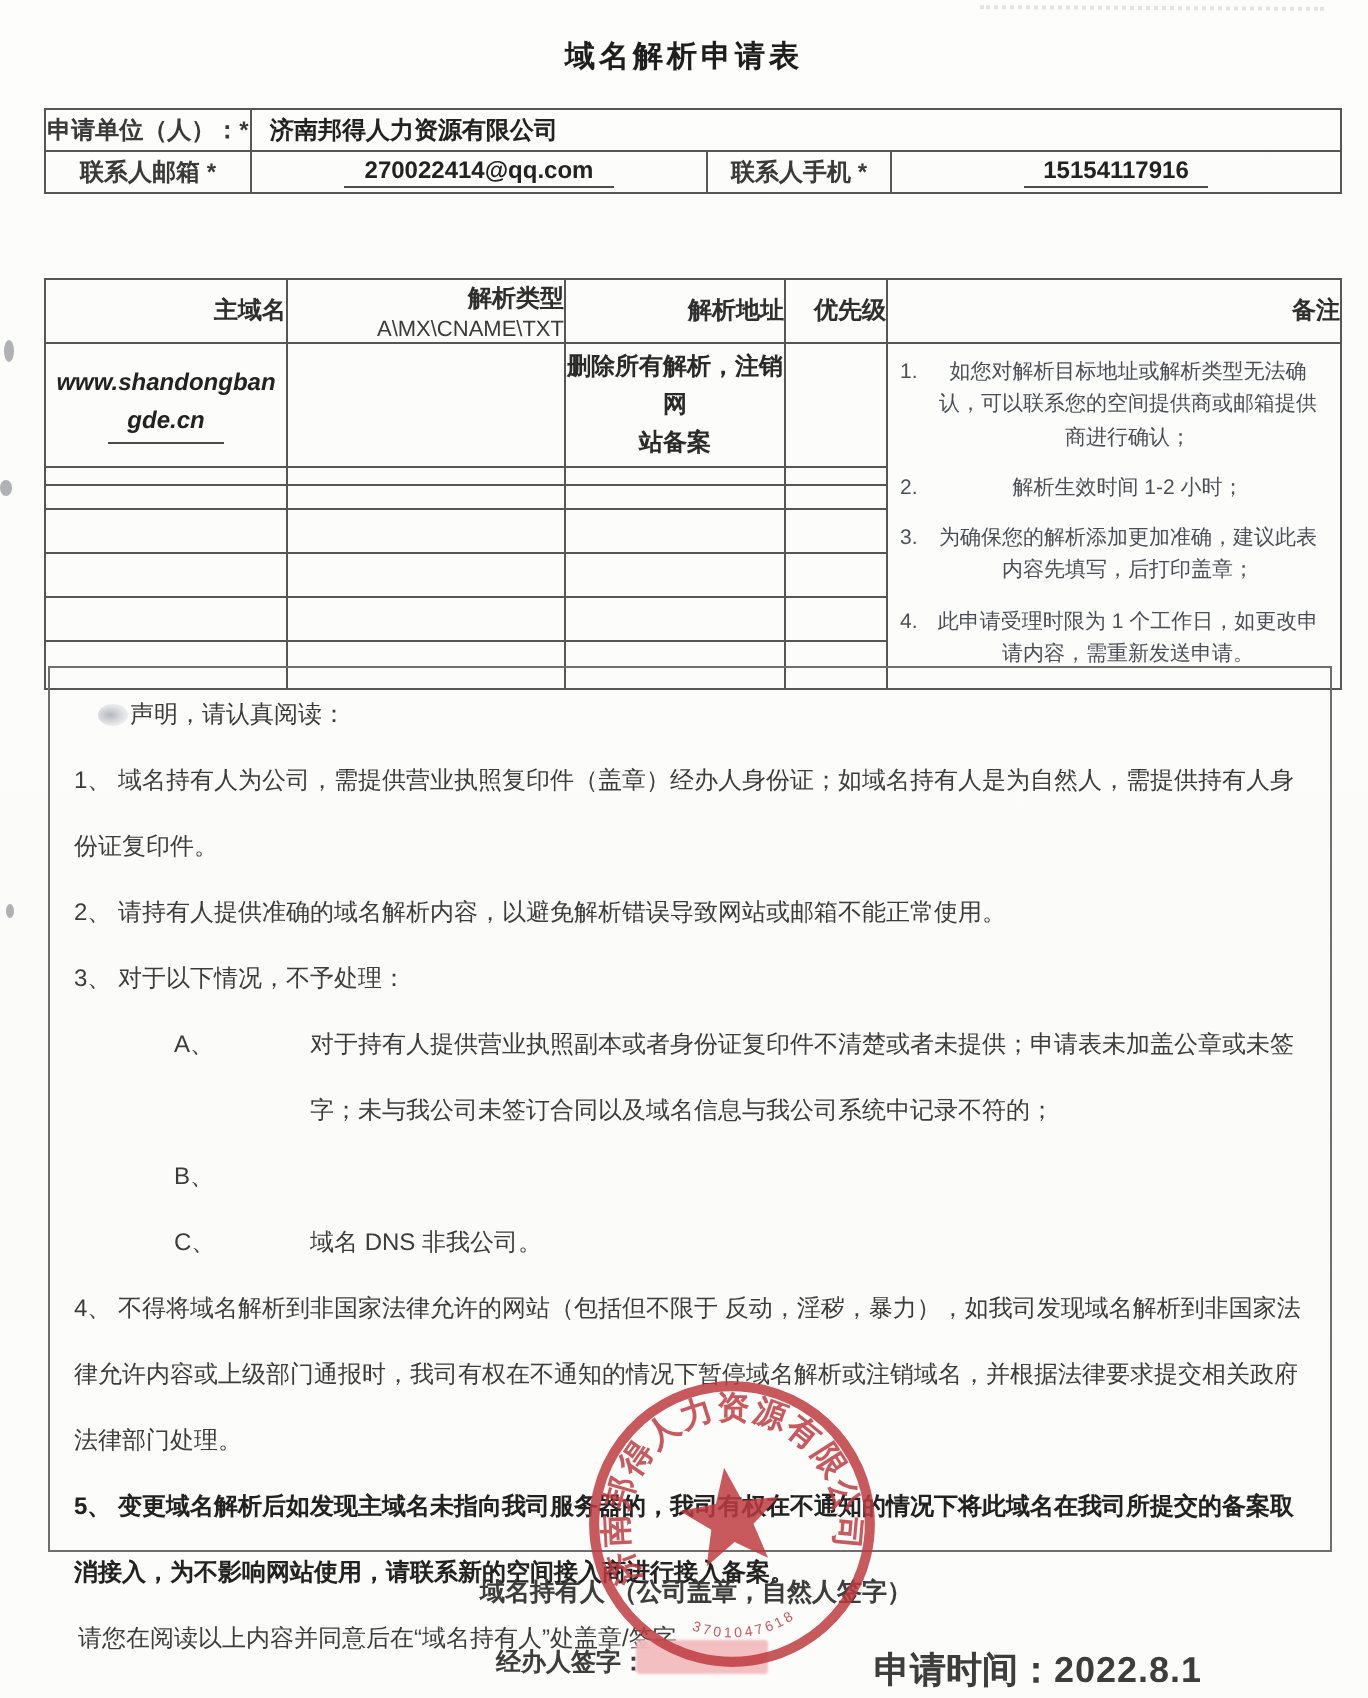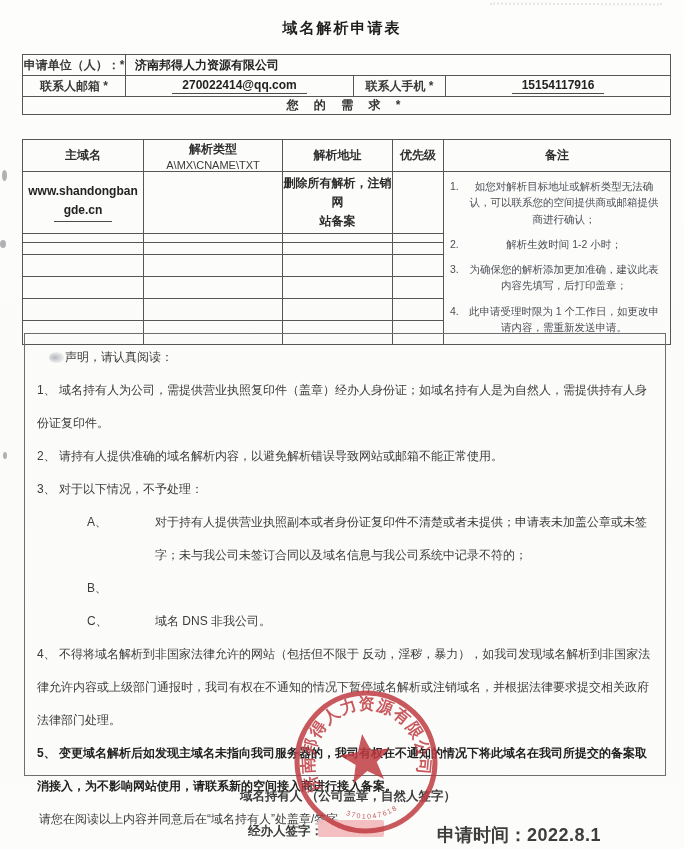--- a/index.html
+++ b/index.html
@@ -27,24 +27,24 @@
   .info-table { position:absolute; left:22px; top:54px; width:648px; }
   .info-table td { height:21px; text-align:center; }
   .lab { font-weight:600; color:#3a3a3a; }
   .val { font-weight:bold; color:#222; }
   .company-cell { text-align:left !important; padding-left:9px; }
   .uline { display:inline-block; border-bottom:1px solid #4c4c4c; padding:0 10px 1px 10px; }
   .needs-head td { height:17px; font-weight:bold; letter-spacing:6px; color:#333; }
 
   .needs-table { position:absolute; left:22px; top:139px; width:648px; }
   .needs-table th { font-weight:bold; color:#2f2f2f; vertical-align:middle; }
-  .needs-table .hdr { height:32px; }
+  .needs-table .hdr { height:32px;text-align:right; }
   .needs-table .hdr .sub { font-weight:normal; font-size:11px; color:#3b3b3b; margin-top:1px; }
   .needs-table .datarow td { height:46px; text-align:center; vertical-align:middle; }
-  .domain-cell { font-weight:bold; color:#222; line-height:1.6; }
+  .domain-cell { font-weight:bold; color:#222; line-height:1.6;font-style:italic; }
   .addr-cell { font-weight:bold; color:#2a2a2a; line-height:1.6; }
   .er1 td { height:9px; }  .er2 td { height:11px; }
   .er3 td, .er4 td, .er5 td { height:21px; } .er6 td { height:23px; }
   .remarks-cell { vertical-align:top !important; padding:6px 8px 0 6px; }
   .remark { display:flex; font-size:10.5px; line-height:1.55; color:#4b4e54; margin-bottom:9px; }
   .remark .rnum { width:16px; flex:0 0 16px; text-align:left; }
   .remark .rtxt { flex:1; }
 
   .decl-box { position:absolute; left:24px; top:333px; width:642px; height:443px;
     border:1px solid #6e6e6e; padding:7px 12px 0 12px; font-size:12px; color:#3c3c3c; }
@@ -92,23 +92,20 @@
     <tbody>
         <tr>
       <td class="lab">申请单位（人）：*</td>
       <td colspan="3" class="val company-cell">济南邦得人力资源有限公司</td>
     </tr>
     <tr>
       <td class="lab">联系人邮箱 *</td>
       <td class="val"><span class="uline">270022414@qq.com</span></td>
       <td class="lab">联系人手机 *</td>
       <td class="val"><span class="uline">15154117916</span></td>
-    </tr>
-    <tr class="needs-head">
-      <td colspan="4">您 的 需 求 *</td>
     </tr>
   </tbody>
     </table>
 
   <table class="needs-table">
     <colgroup>
         <col style="width:121px">
         <col style="width:139px">
         <col style="width:110px">
         <col style="width:51px">

